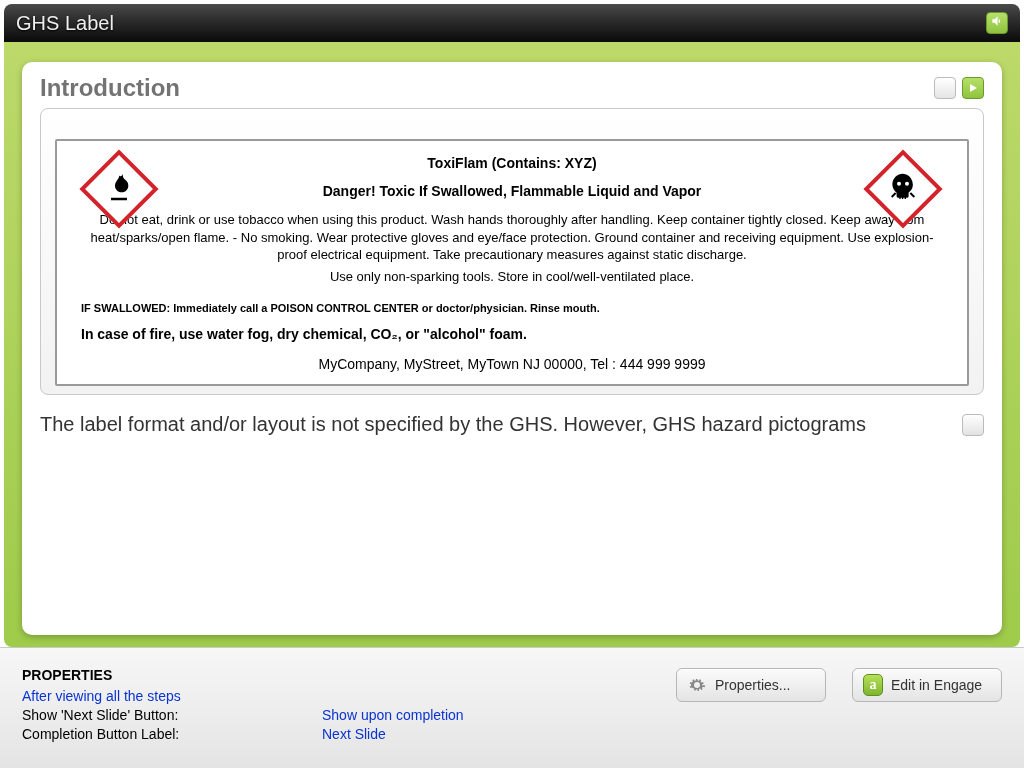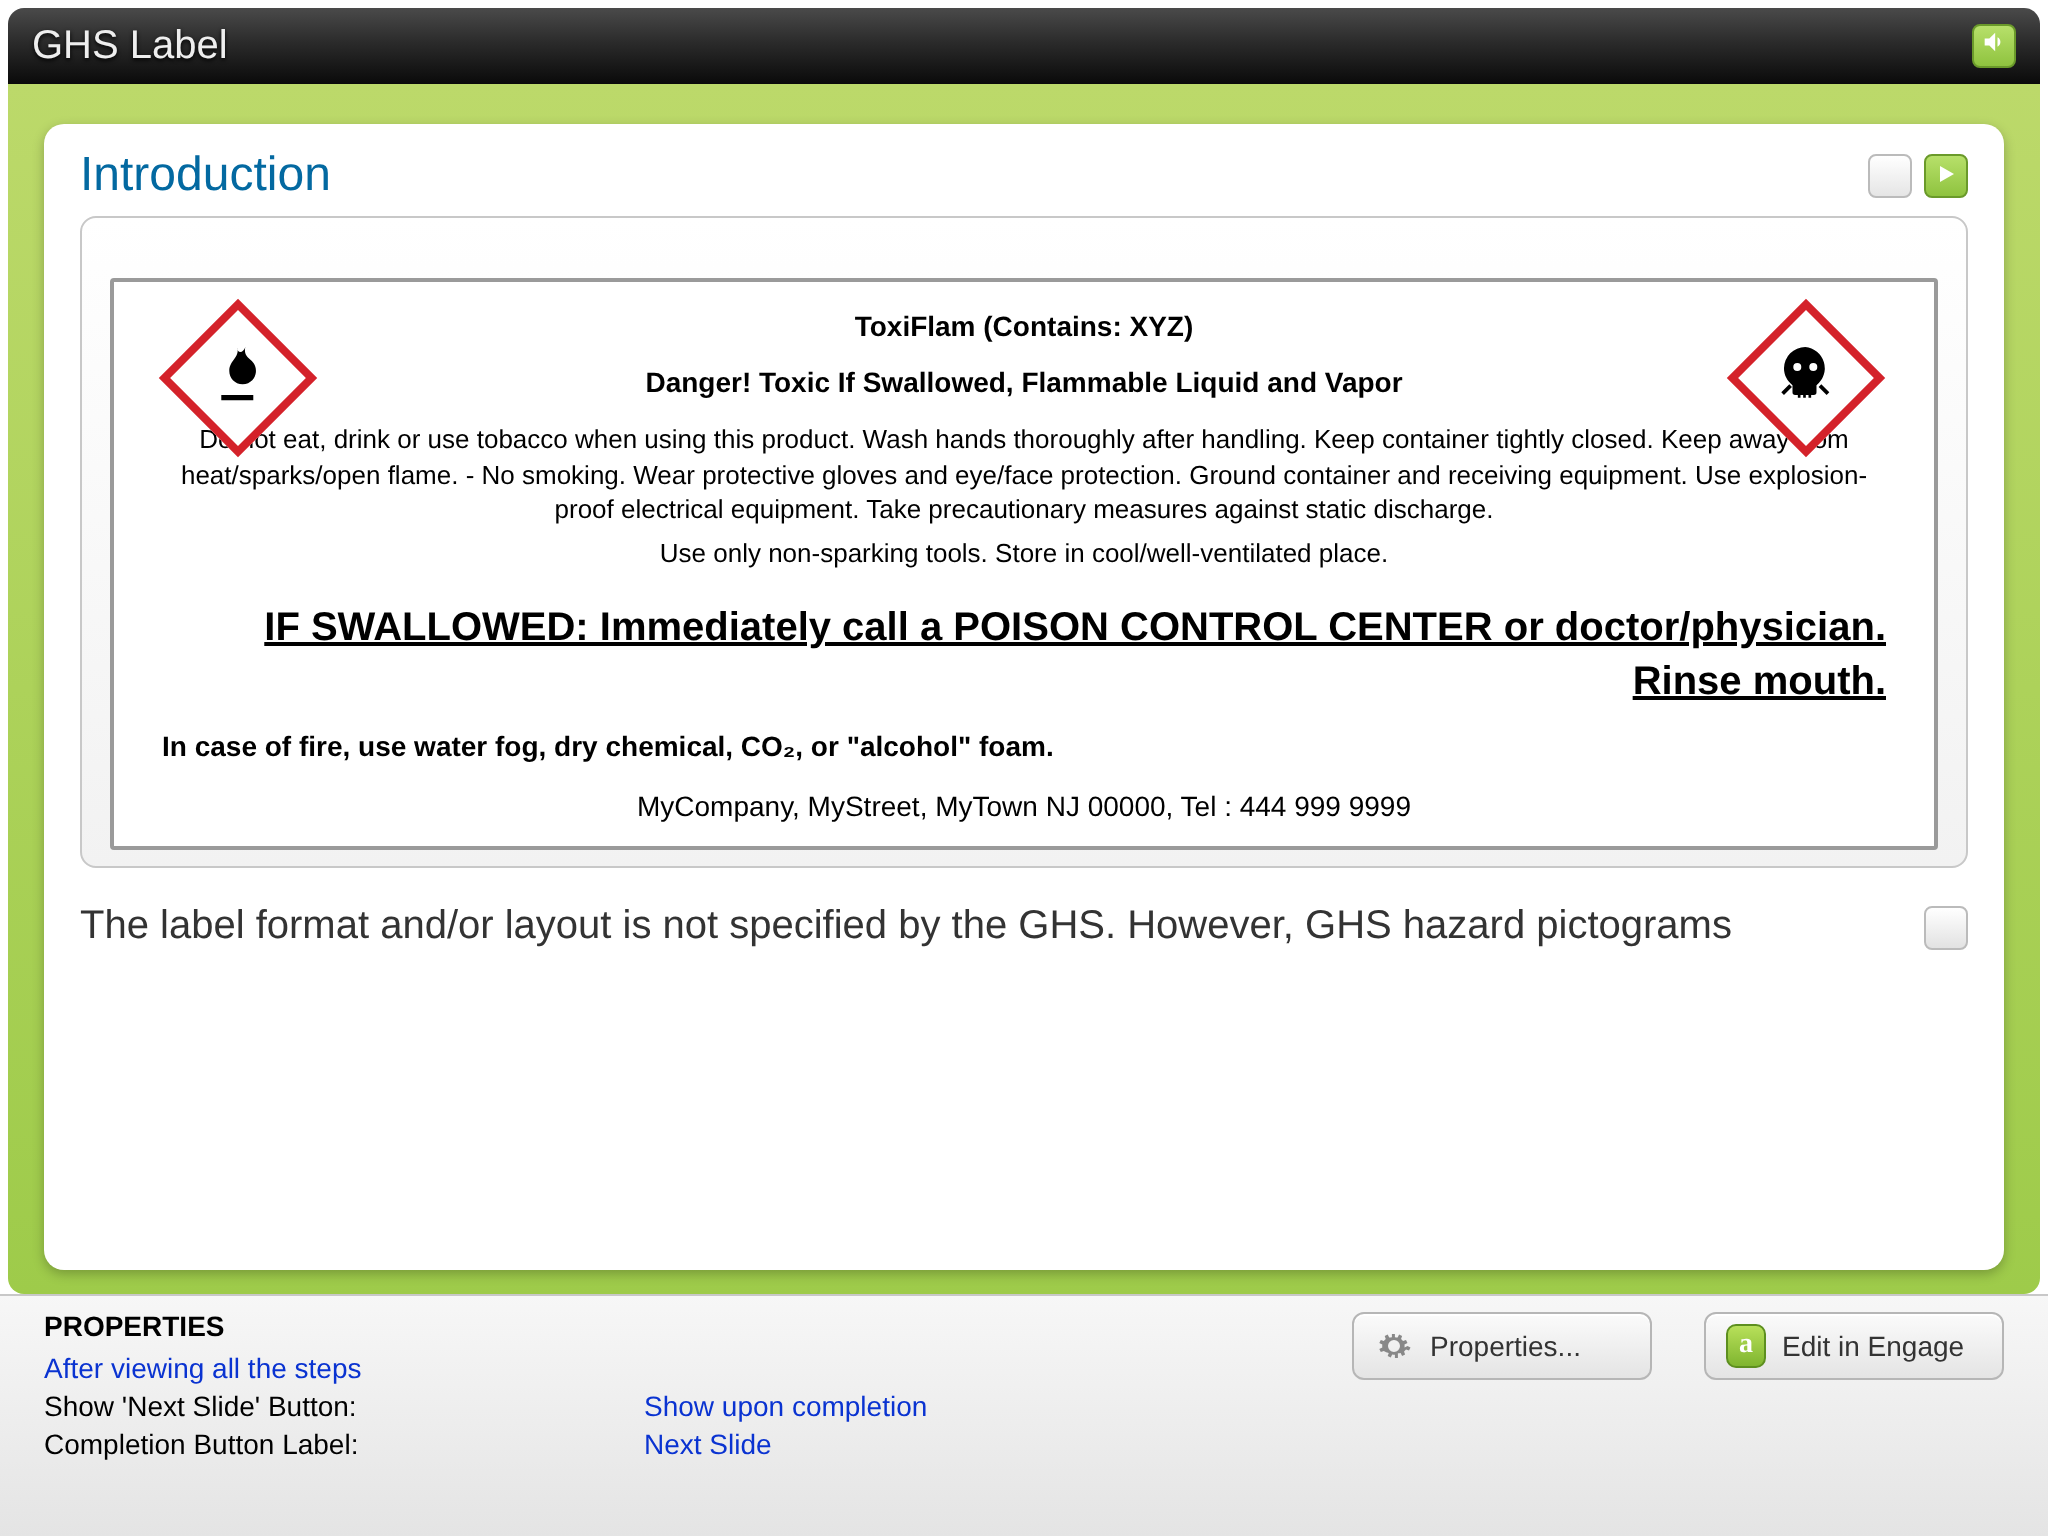--- a/index.html
+++ b/index.html
@@ -31,21 +31,21 @@
     position: relative;
   }
   
   .white-card {
     background: #fff; border-radius: 10px; padding: 12px 18px 10px 18px;
     height: 100%; box-shadow: 0 2px 6px rgba(0,0,0,.25);
     display: flex; flex-direction: column;
     overflow: hidden;
   }
   .card-header { display: flex; align-items: center; justify-content: space-between; margin-bottom: 6px; }
-  .card-title { font-size: 24px; color: #0369a1; font-weight: 400; }
+  .card-title { font-size: 24px; color: #737373; font-weight: 700; }
   .nav-buttons { display: flex; gap: 6px; }
   .nav-btn {
     width: 22px; height: 22px; border-radius: 4px;
     border: 1px solid #bbb; background: linear-gradient(#fff,#e5e5e5);
   }
   .nav-btn.play {
     background: linear-gradient(to bottom, #b7e06a, #8fc33f);
     border: 1px solid #6a9a2a; display:flex; align-items:center; justify-content:center;
   }
   .nav-btn.play svg{ width:10px; height:10px; fill:#fff; }
@@ -69,36 +69,36 @@
     display:flex; align-items:center; justify-content:center;
   }
   .diamond-inner { transform: rotate(-45deg); }
   .diamond-inner svg { width: 32px; height: 32px; fill:#000; }
   
   .lbl-center { text-align: center; }
   .lbl-product { font-weight: bold; font-size: 14px; margin-top: 4px; margin-bottom: 12px; }
   .lbl-signal { font-weight: bold; font-size: 14px; margin-bottom: 12px; }
   .lbl-precaution { font-size: 13px; line-height: 1.35; margin-bottom: 4px; padding: 0 4px; }
   .lbl-precaution2 { font-size: 13px; line-height: 1.35; margin-bottom: 16px; }
-  .lbl-firstaid { font-weight: bold; font-size: 20px; text-align: right; margin: 6px 0 10px 0; line-height:1.35;text-decoration:underline; }
+  .lbl-firstaid { font-weight: bold; font-size: 11px; text-align: left; margin: 6px 0 10px 0; line-height:1.35; }
   .lbl-fire { font-weight: bold; font-size: 14px; text-align: left; margin-bottom: 14px; }
   .lbl-sds { font-size: 14px; margin-bottom: 10px; }
   .lbl-company { font-size: 14px; }
   
   .caption-row { display:flex; align-items:center; gap:0; margin-top: 18px; }
   .caption-text { font-size: 20px; color:#333; flex:1; white-space: nowrap; overflow:hidden; }
   .caption-btn {
     width: 22px; height: 22px; border-radius:4px; border:1px solid #bbb;
     background: linear-gradient(#fff,#e2e2e2); flex:0 0 auto;
   }
   
   .props-bar {
     flex: 1; border-top: 1px solid #c8c8c8;
     background: linear-gradient(to bottom, #f7f7f7 0%, #e4e4e4 100%);
-    padding: 6px 22px 12px 22px; display:flex; align-items: flex-start; 
+    padding: 18px 22px 12px 22px; display:flex; align-items: flex-start; 
   }
   .props-left { flex: 0 0 600px; font-size: 14px; line-height: 1.35; }
   .props-heading { font-weight: bold; margin-bottom: 2px; }
   .props-row { display:flex; }
   .props-label { width: 300px; }
   .props-link { color: #0a33d1; }
   .props-buttons { flex:1; display:flex; justify-content:flex-end; gap: 26px; align-items:flex-start; padding-top:2px; }
   .pbtn {
     height: 34px; border-radius: 6px; border:1px solid #b6b6b6;
     background: linear-gradient(#fbfbfb,#e4e4e4);

